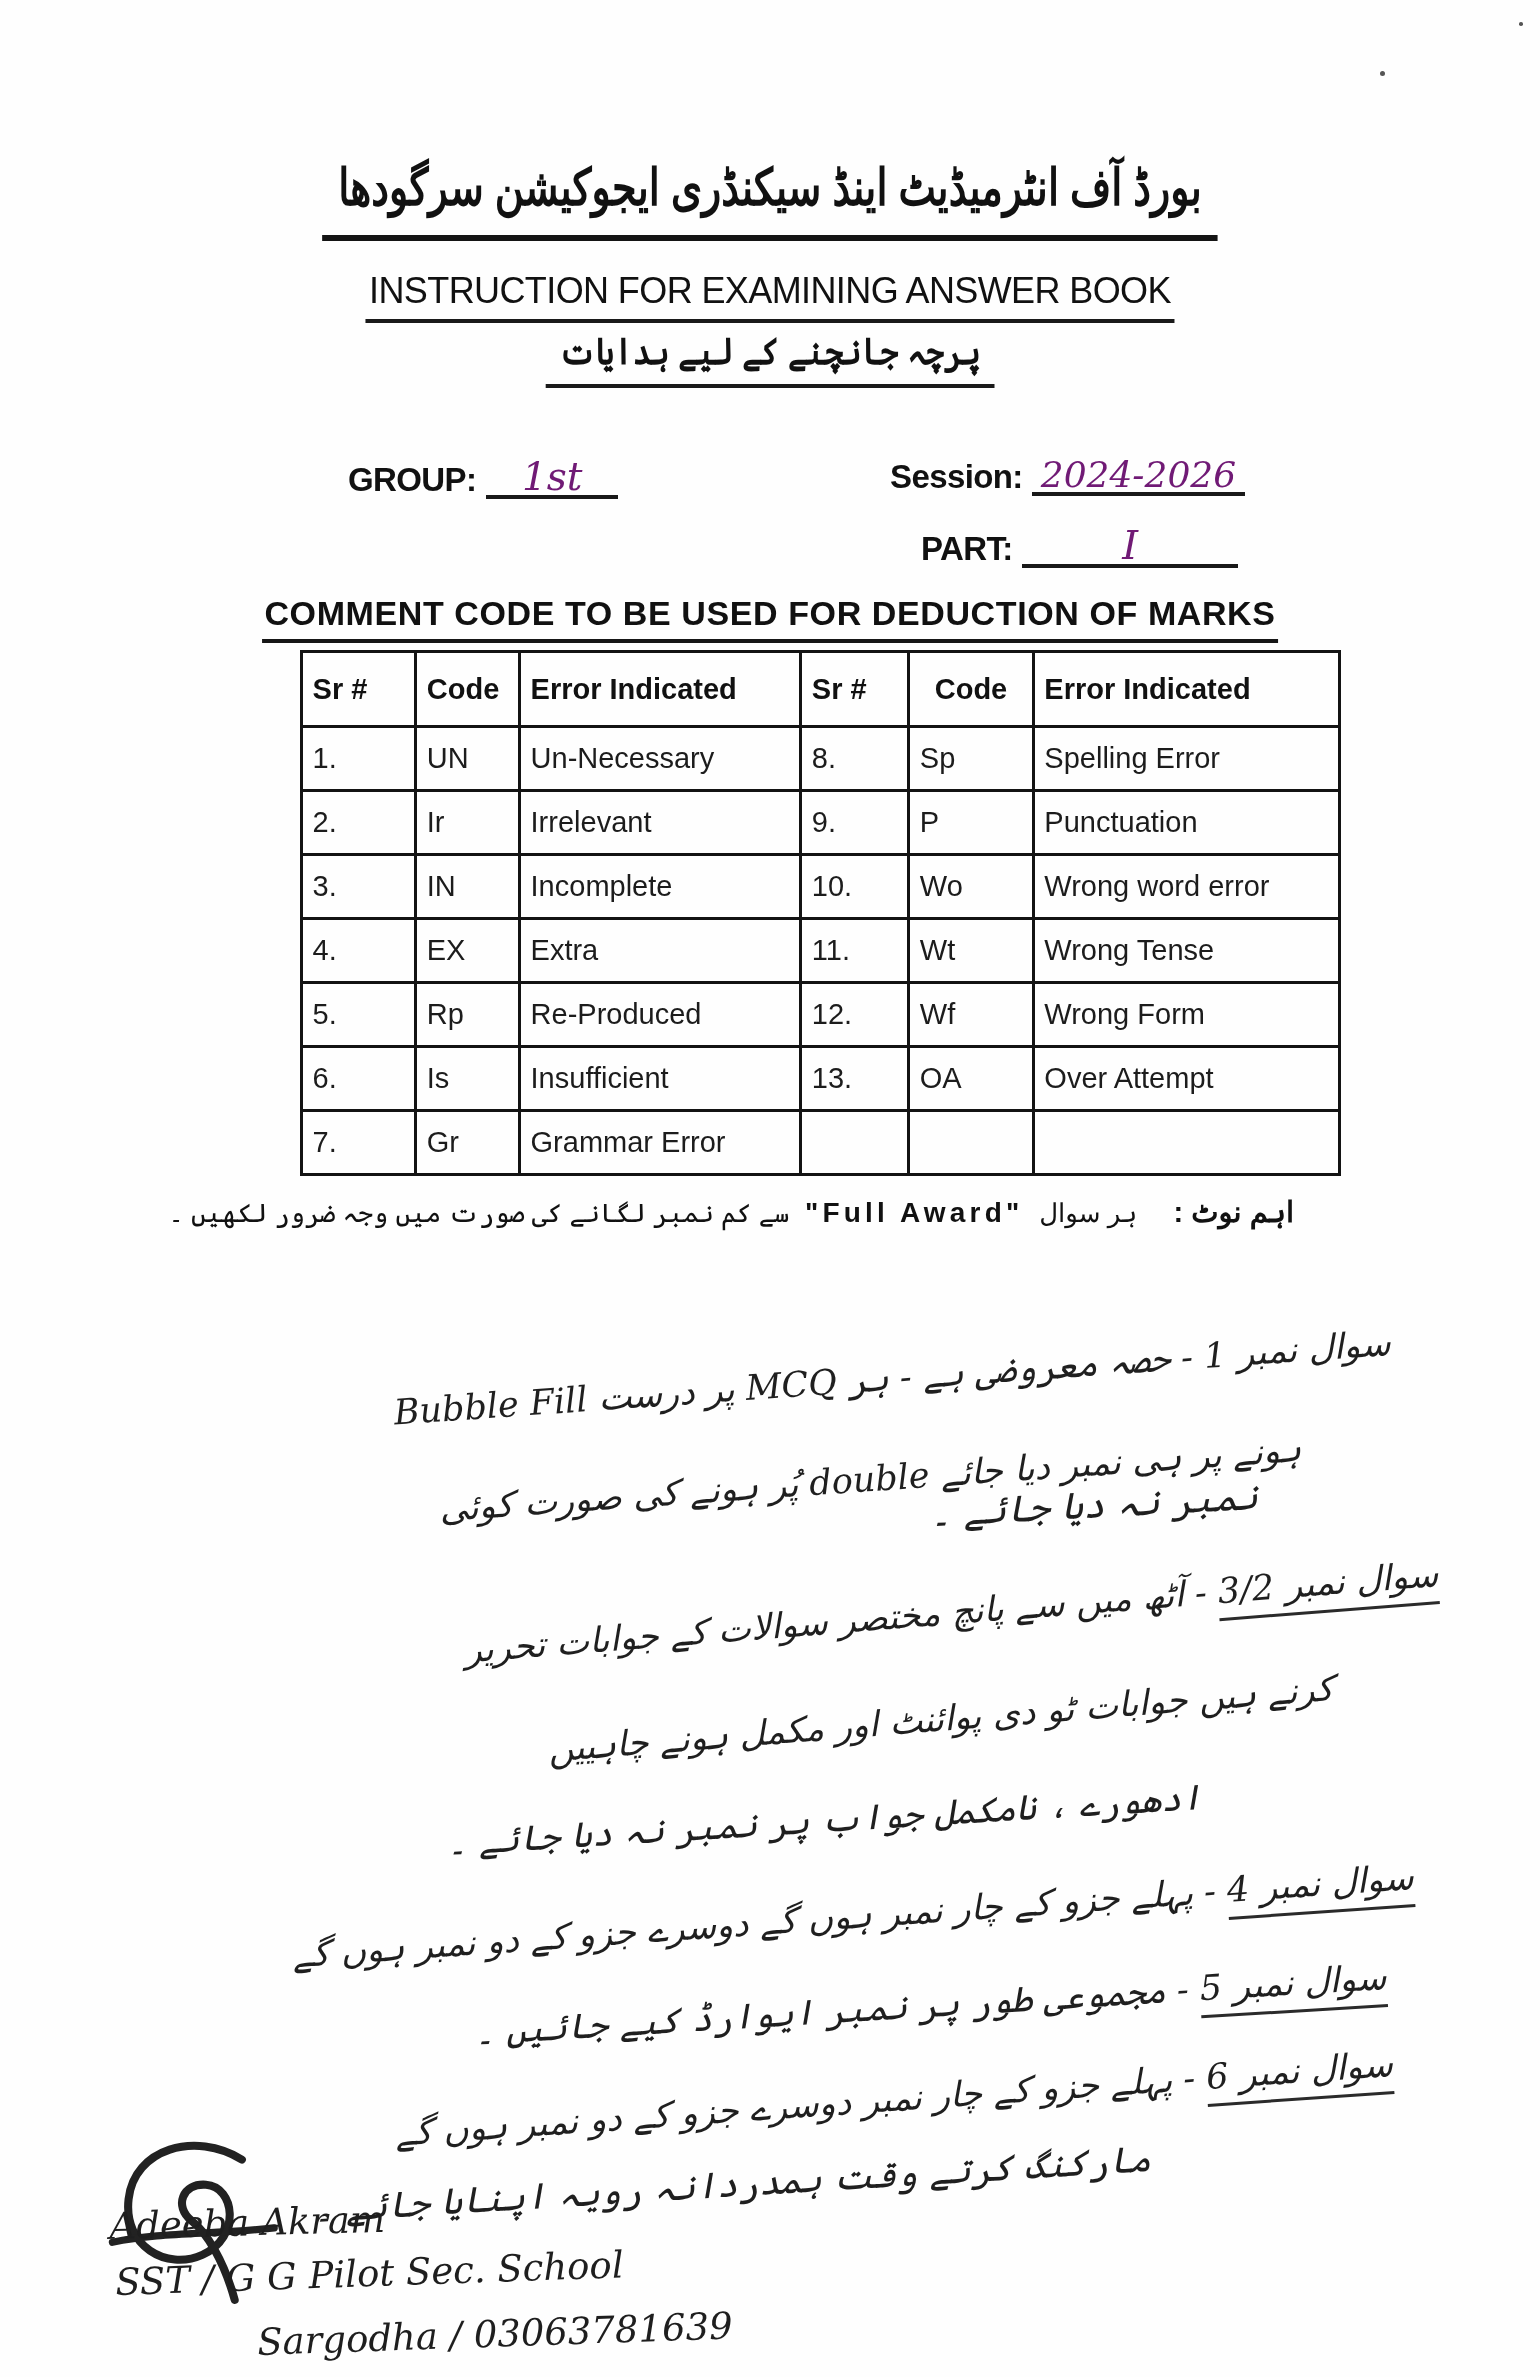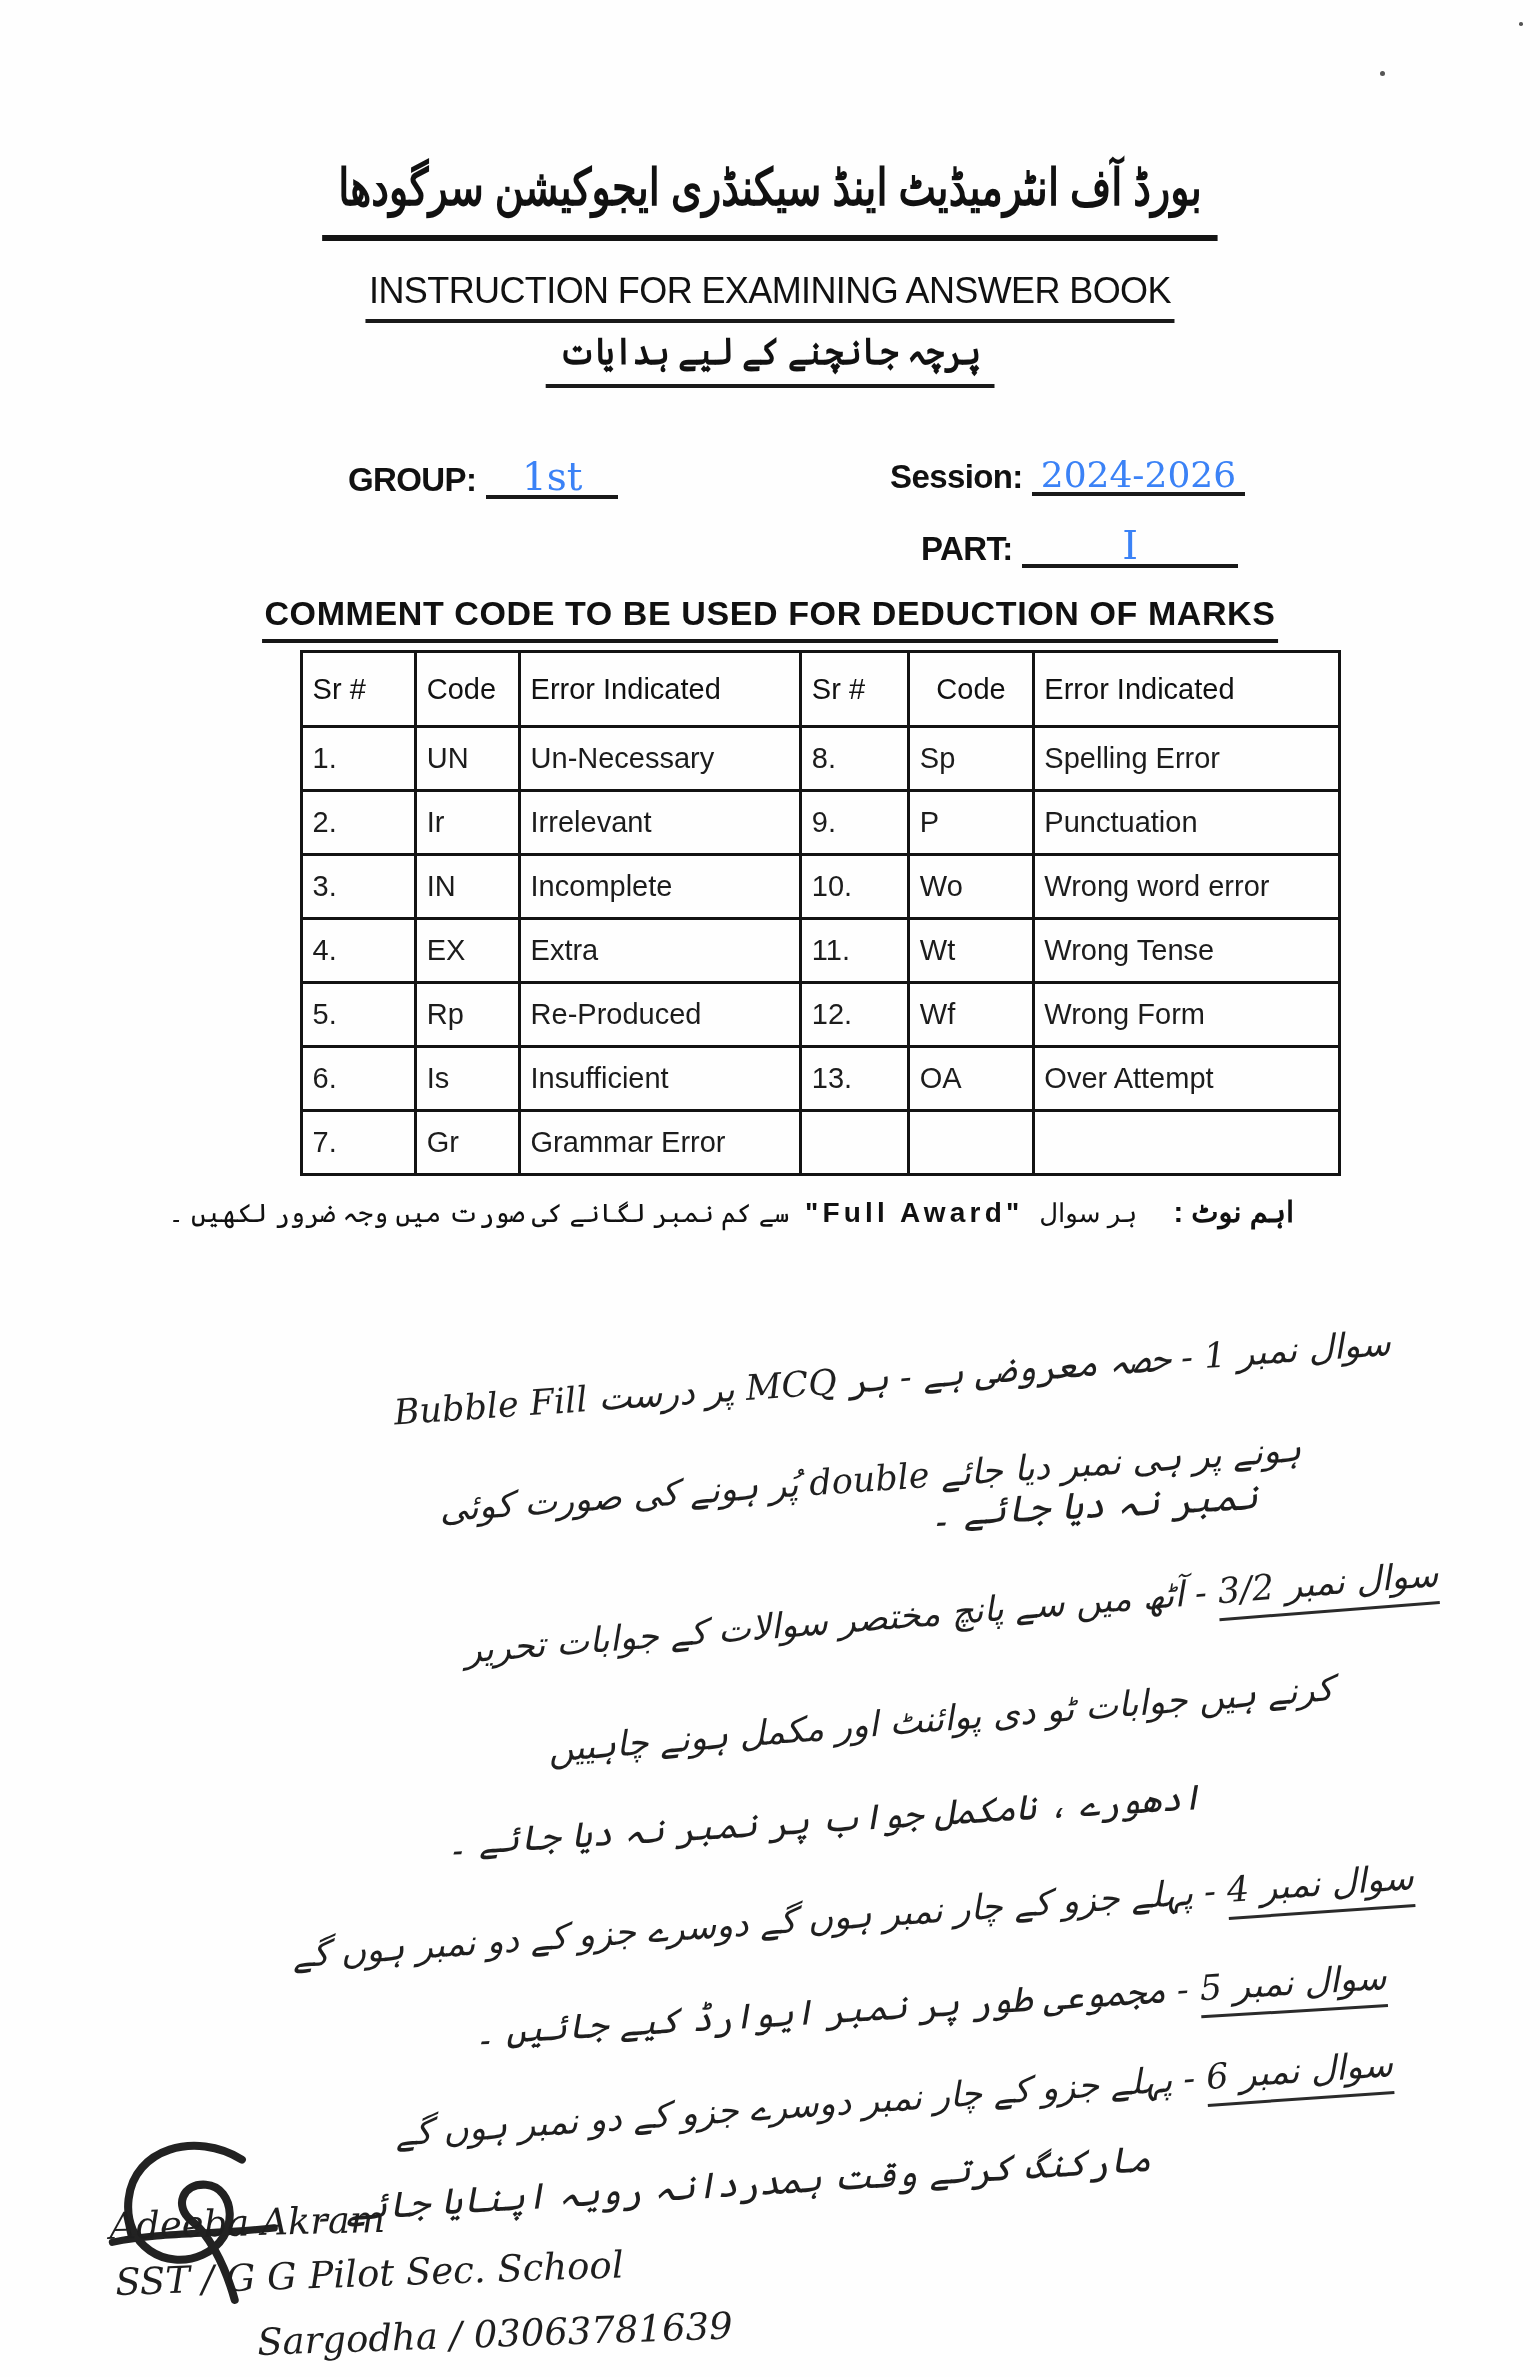--- a/index.html
+++ b/index.html
@@ -23,21 +23,21 @@
     top:330px;font-size:37px;font-weight:bold;direction:rtl;
     border-bottom:4.8px solid #1a1a1a;padding:0 15.7px 11px;
     transform:translateX(-50%) scaleX(.85);
   }
   .exam-title{top:400px;font-size:35px;font-weight:bold;letter-spacing:0;}
 
   
   .field{position:absolute;display:flex;align-items:flex-end;gap:9.6px;}
   .field .flabel{font-size:33px;font-weight:bold;letter-spacing:-0.6px;}
   .vline{border-bottom:4.2px solid #191919;text-align:center;padding:0 8.4px 0;}
-  .hw-ink{font-family:"DejaVu Serif",serif;color:#3b82f6;}
+  .hw-ink{font-family:"DejaVu Serif",serif;font-style:italic;color:#701a75;}
   .f-group{left:348px;top:458px;gap:10px;}
   .f-group .vline{min-width:115px;}
   .f-group .hw-ink{font-size:39px;line-height:.95;}
   .f-session{left:890px;top:458px;}
   .f-session .vline{min-width:193px;}
   .f-session .hw-ink{font-size:36px;line-height:.95;}
   .f-subject{left:313px;top:523px;}
   .f-subject .vline{min-width:229px;}
   .f-subject .hw-ink{font-size:49px;line-height:.9;}
   .f-part{left:921px;top:526px;}
@@ -51,21 +51,21 @@
 
   
   .codes-table{
     position:absolute;left:300px;top:650px;width:1041px;
     border-collapse:collapse;table-layout:fixed;
   }
   .codes-table th,.codes-table td{
     border:3px solid #131313;font-size:29px;text-align:left;
     padding:0 0 0 9.6px;vertical-align:middle;overflow:hidden;
   }
-  .codes-table th{height:72px;font-weight:normal;}
+  .codes-table th{height:72px;font-weight:bold;}
   .codes-table td{height:61px;font-weight:normal;color:#1c1c1c;}
   .codes-table .c-center{text-align:center;padding-left:0;}
   .col-sr1{width:11%;}  .col-code1{width:10%;}  .col-err1{width:27.1%;}
   .col-sr2{width:10.4%;}.col-code2{width:12%;}  .col-err2{width:29.5%;}
 
   
   .note-line{
     position:absolute;top:1192px;right:246px;direction:rtl;
     display:flex;align-items:baseline;column-gap:15.7px;white-space:nowrap;
   }

